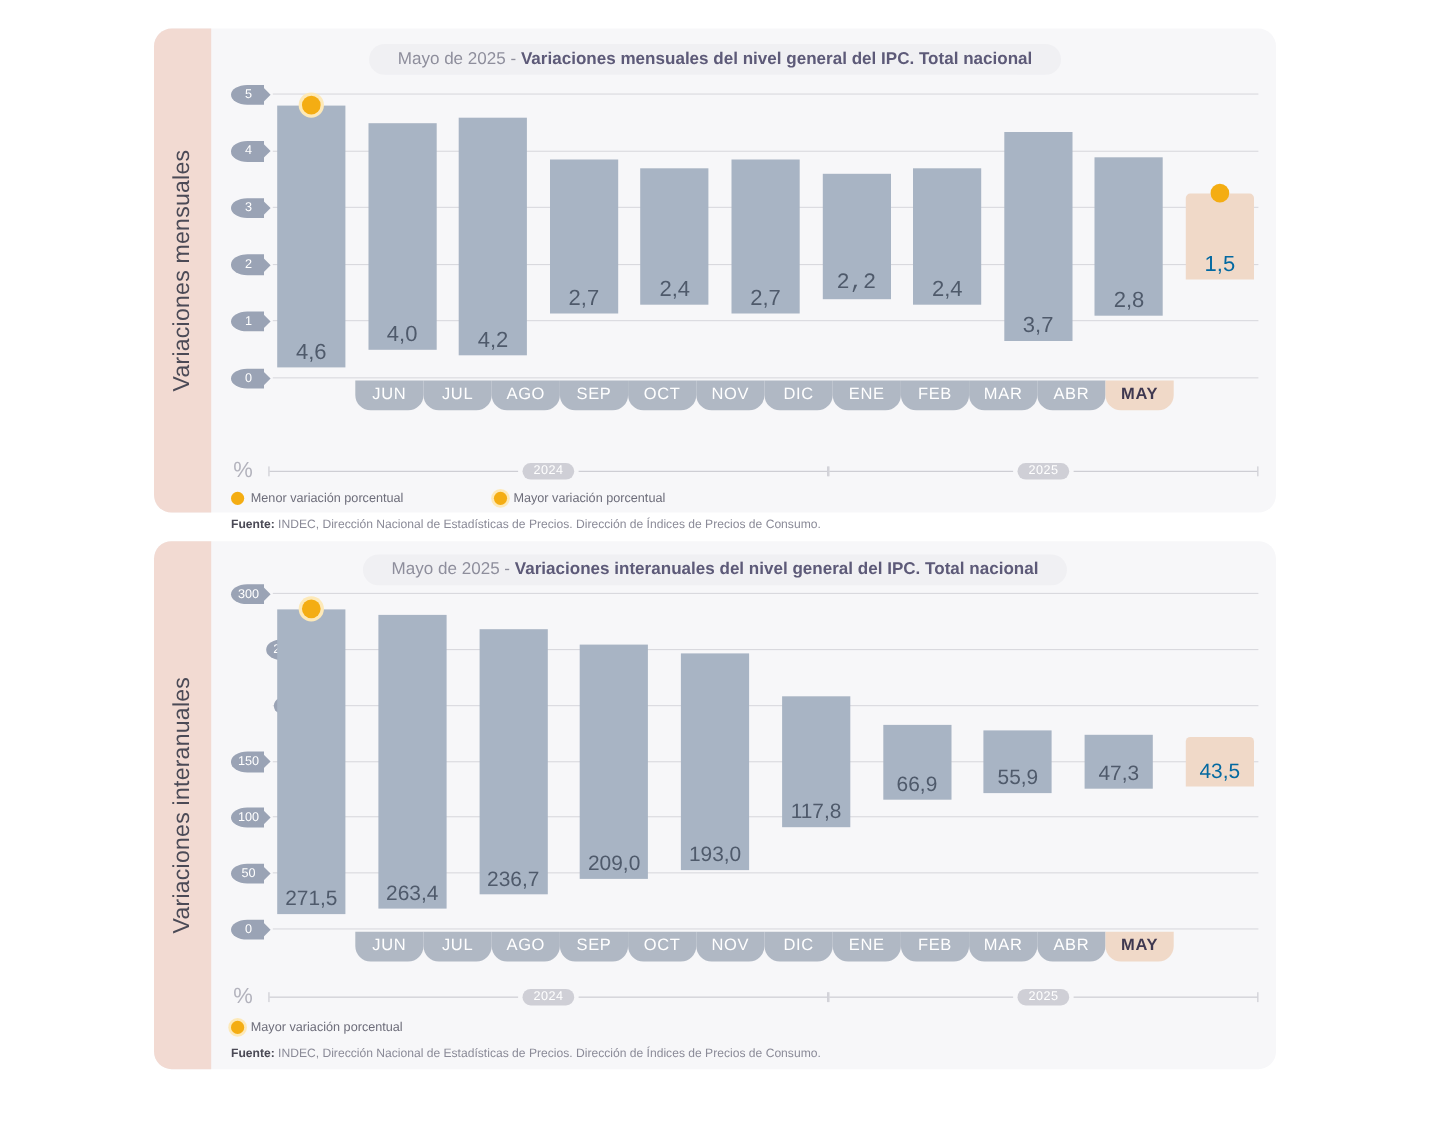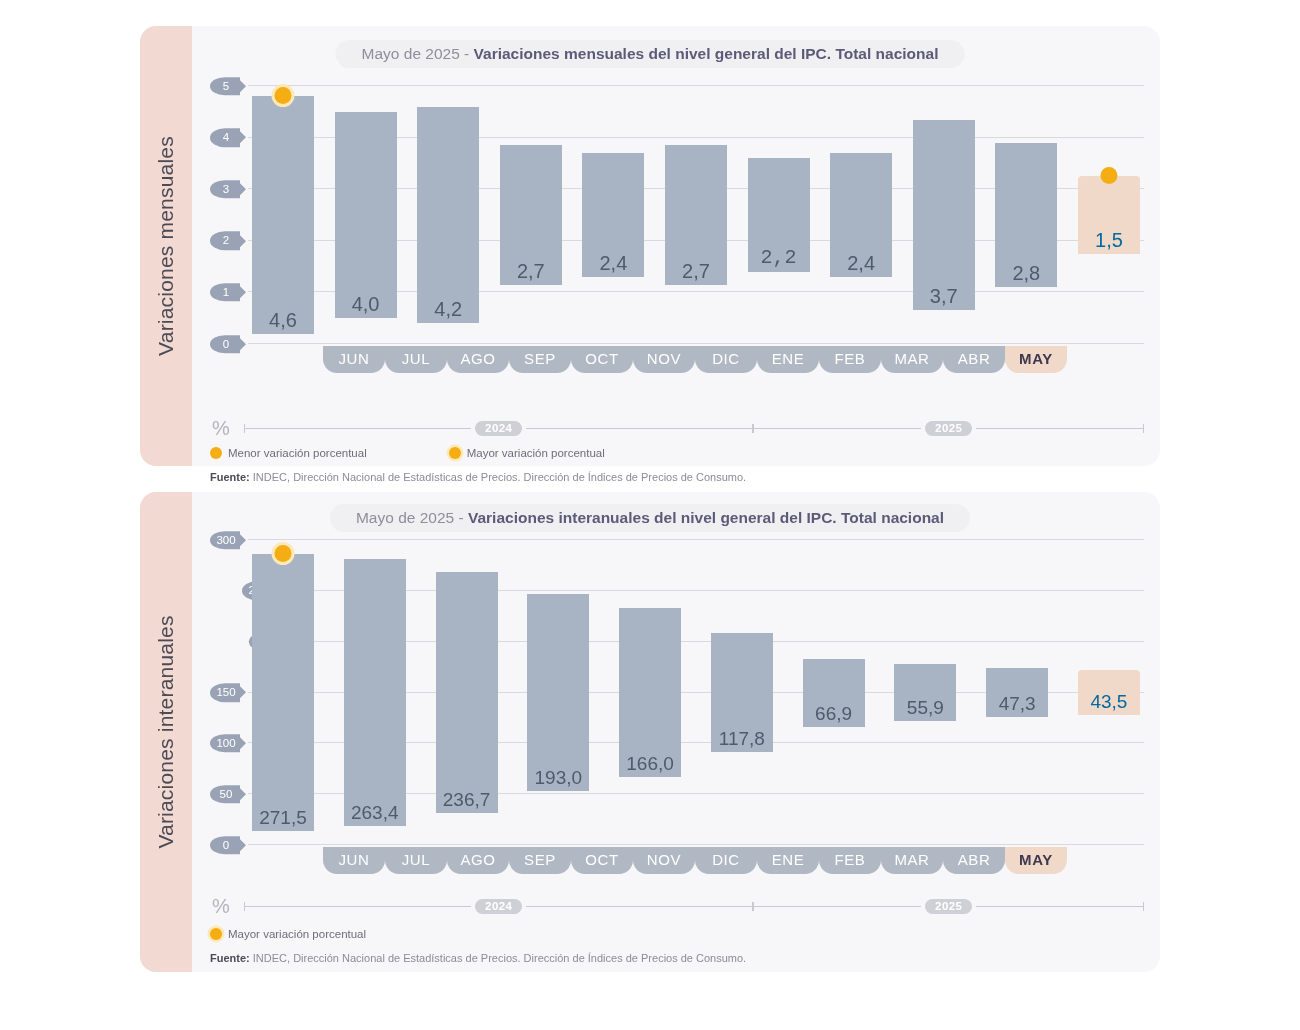--- a/index.html
+++ b/index.html
@@ -189,21 +189,21 @@
   }
   #monthly-years { top: 392px; }
   #yearly-years  { top: 908px; }
   .pct-sign {
     width: 34px;
     font-size: 20px;
     color: #b3b3bd;
     text-align: left;
     padding-left: 2px;
   }
-  .year-track { flex: 1 1 auto; display: flex; align-items: center; font-weight: bold; }
+  .year-track { flex: 1 1 auto; display: flex; align-items: center; }
   .year-seg { position: relative; display: flex; align-items: center; }
   .year-seg.y2024 { flex: 0 0 56.6%; }
   .year-seg.y2025 { flex: 1 1 auto; margin-left: 0; }
   .seg-line {
     flex: 1 1 auto;
     height: 1px;
     background: #c9c9d0;
   }
   .seg-cap {
     width: 1px; height: 9px;
@@ -460,27 +460,27 @@
                 <div class="bar" style="height: 87.8%;">
                   <span class="bar-value">263,4</span>
                 </div>
               </div>
               <div class="bar-slot">
                 <div class="bar" style="height: 78.9%;">
                   <span class="bar-value">236,7</span>
                 </div>
               </div>
               <div class="bar-slot">
+                <div class="bar" style="height: 69.6667%;">
+                  <span class="bar-value">209,0</span>
+                </div>
+              </div>
+              <div class="bar-slot">
                 <div class="bar" style="height: 64.3333%;">
                   <span class="bar-value">193,0</span>
-                </div>
-              </div>
-              <div class="bar-slot">
-                <div class="bar" style="height: 55.3333%;">
-                  <span class="bar-value">166,0</span>
                 </div>
               </div>
               <div class="bar-slot">
                 <div class="bar" style="height: 39.2667%;">
                   <span class="bar-value">117,8</span>
                 </div>
               </div>
               <div class="bar-slot">
                 <div class="bar" style="height: 22.3%;">
                   <span class="bar-value">66,9</span>

